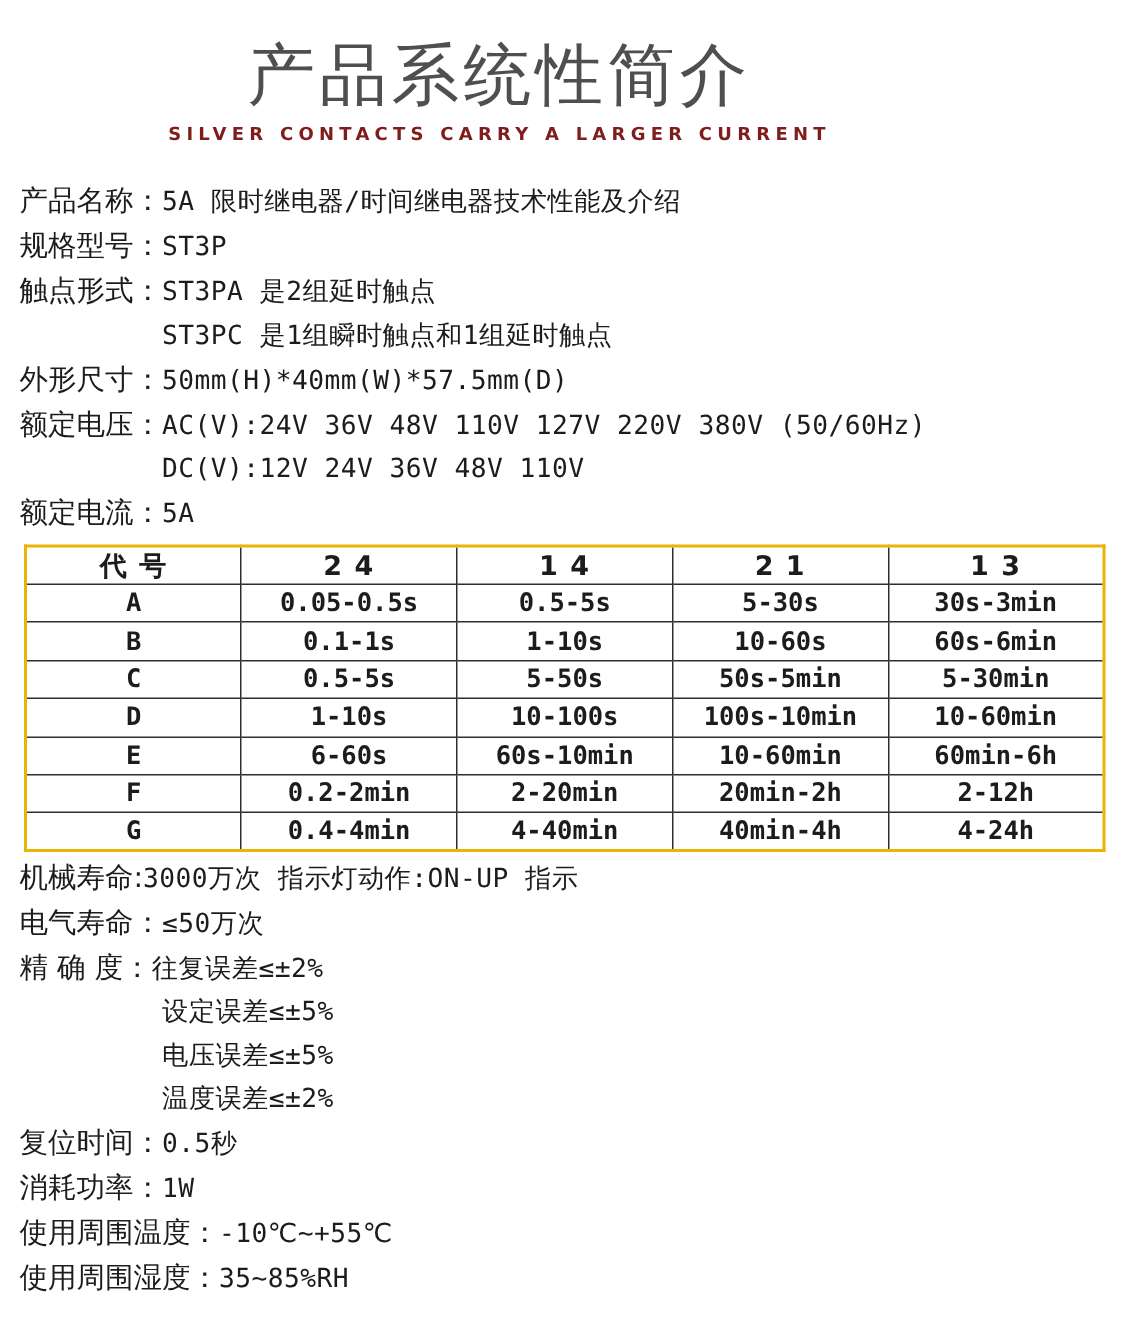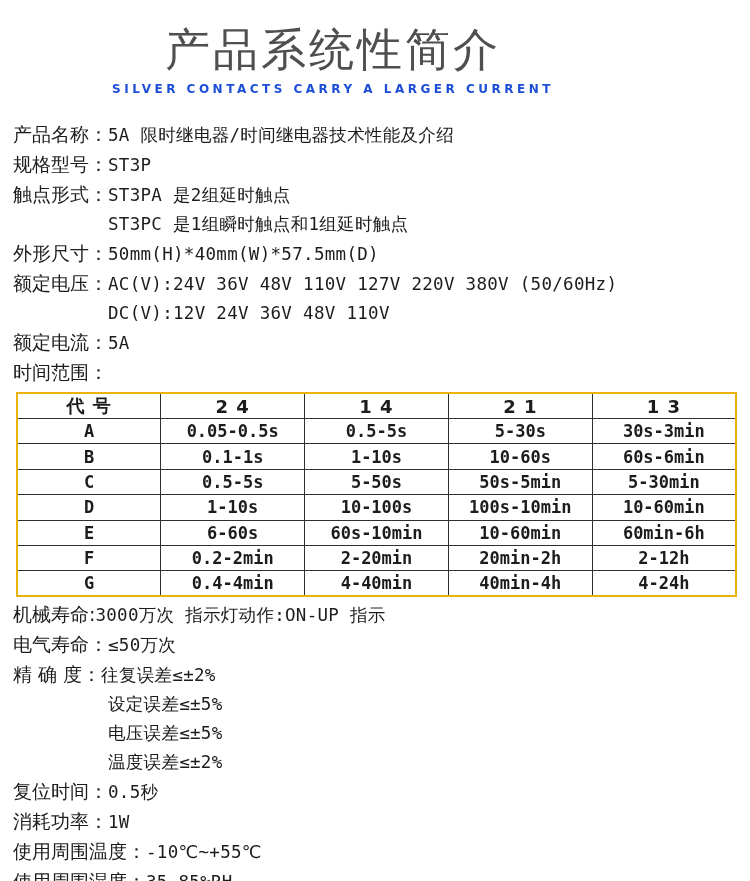--- a/index.html
+++ b/index.html
@@ -18,21 +18,21 @@
   .hdr h1 {
     margin: 4px 0 2px 0;
     font-size: 45px;
     font-weight: 200;
     color: #4f4f4f;
     letter-spacing: 3px;
   }
   .hdr .subtitle {
     font-size: 12px;
     letter-spacing: 3.5px;
-    color: #1d4ed8;
+    color: #7f1d1d;
     font-weight: bold;
   }
 
   
   .specs { padding-left: 13px; }
   .spec {
     display: flex;
     align-items: baseline;
     line-height: 29px;
     font-size: 19px;
@@ -114,23 +114,20 @@
     </div>
     <div class="spec cont">
       <span class="value">DC(V):12V 24V 36V 48V 110V</span>
     </div>
 
     <div class="spec">
       <span class="label">额定电流：</span>
       <span class="value">5A</span>
     </div>
 
-    <div class="spec">
-      <span class="label">时间范围：</span>
-    </div>
 
     <table class="time-table">
       <thead>
         <tr>
           <th>代 号</th>
           <th>2 4</th>
           <th>1 4</th>
           <th>2 1</th>
           <th>1 3</th>
         </tr>

